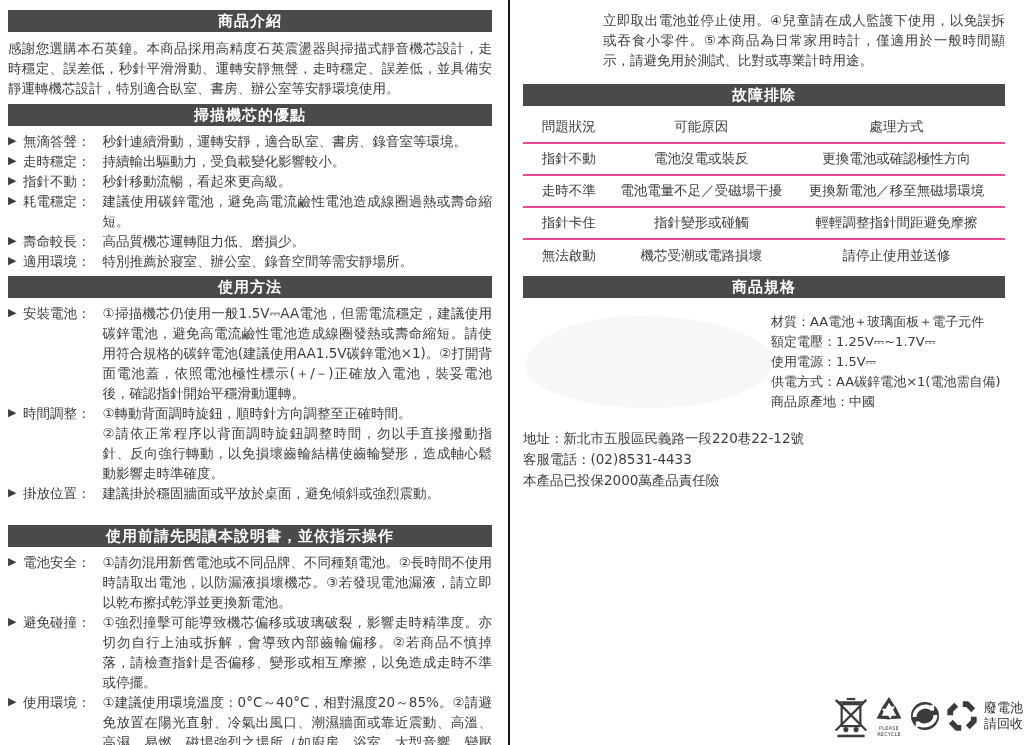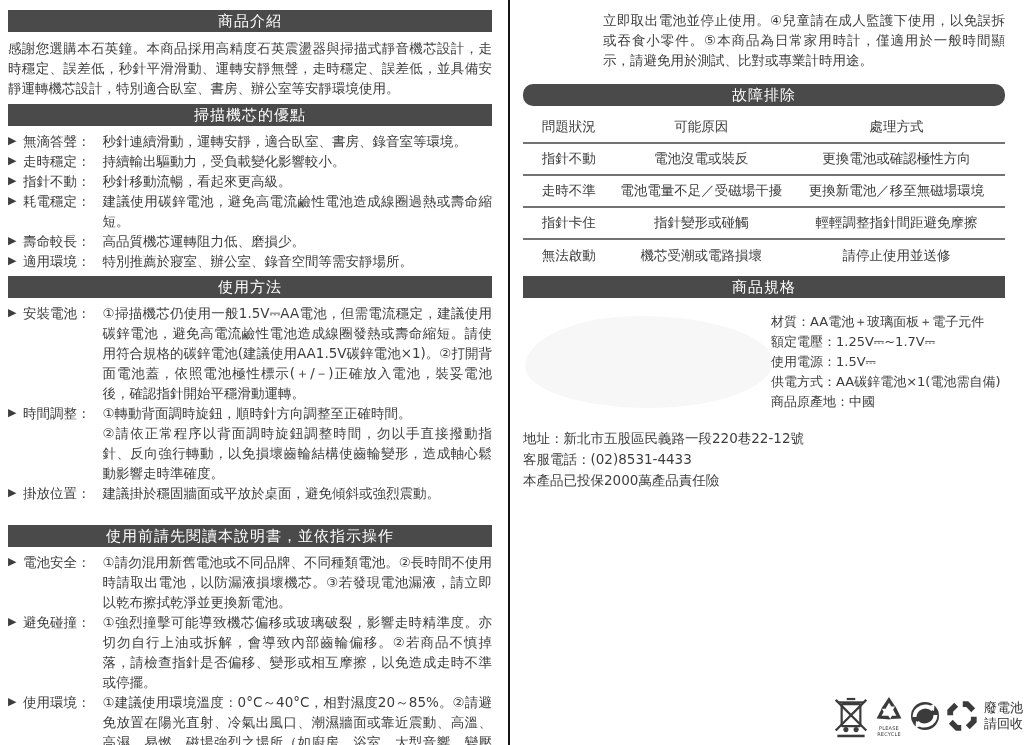--- a/index.html
+++ b/index.html
@@ -9,38 +9,38 @@
     overflow:hidden; font-family:"DejaVu Sans", sans-serif; color:#3d3d3d;
   }
   .divider { position:absolute; left:508px; top:0; width:2px; height:745px; background:#161616; }
 
   .col { position:absolute; top:0; }
   .col-left  { left:8px;   width:484px; }
   .col-right { left:523px; width:482px; }
 
   .secbar {
     height:22px; line-height:22px; background:#4a4a4a; color:#ffffff;
-    font-size:15px; font-weight:normal; text-align:center; letter-spacing:1px;
+    font-size:15px; font-weight:bold; text-align:center; letter-spacing:1px;
   }
   .body { font-size:13.5px; line-height:20px; text-align:justify; }
 
   .mt10 { margin-top:10px; } .mt6 { margin-top:6px; }
-  .mt5 { margin-top:22px; }  .mt4 { margin-top:4px; }  .mt14 { margin-top:14px;border-radius:10px; }
+  .mt5 { margin-top:22px; }  .mt4 { margin-top:4px; }  .mt14 { margin-top:14px; }
 
   .blist { margin-top:5px; margin-bottom:5px; }
   .bullet { display:flex; align-items:flex-start; font-size:13.5px; line-height:20px; }
   .marker { flex:none; width:15px; font-size:11px; line-height:20px; }
   .blabel { flex:none; white-space:nowrap; }
   .btext  { flex:1; text-align:justify;margin-left:12px; }
 
   .continuation { padding-left:80px; margin-top:10px; }
 
   .tstable { margin-top:6px; font-size:13.5px; }
   .trow { display:flex; align-items:center; height:32px; }
-  .trow.ruled { border-bottom:2px solid #737373; }
+  .trow.ruled { border-bottom:2px solid #ec4899; }
   .tc { text-align:center; }
   .tc1 { width:19%; } .tc2 { width:36%; } .tc3 { width:45%; }
 
   .specwrap { position:relative; margin-top:10px; height:108px; }
   .blob {
     position:absolute; left:2px; top:8px; width:248px; height:92px;
     background:#f7f7f7; border-radius:46% 54% 50% 50% / 55% 50% 50% 45%;
   }
   .speclines { position:absolute; left:248px; top:4px; font-size:13px; line-height:20px; white-space:nowrap; }
 

